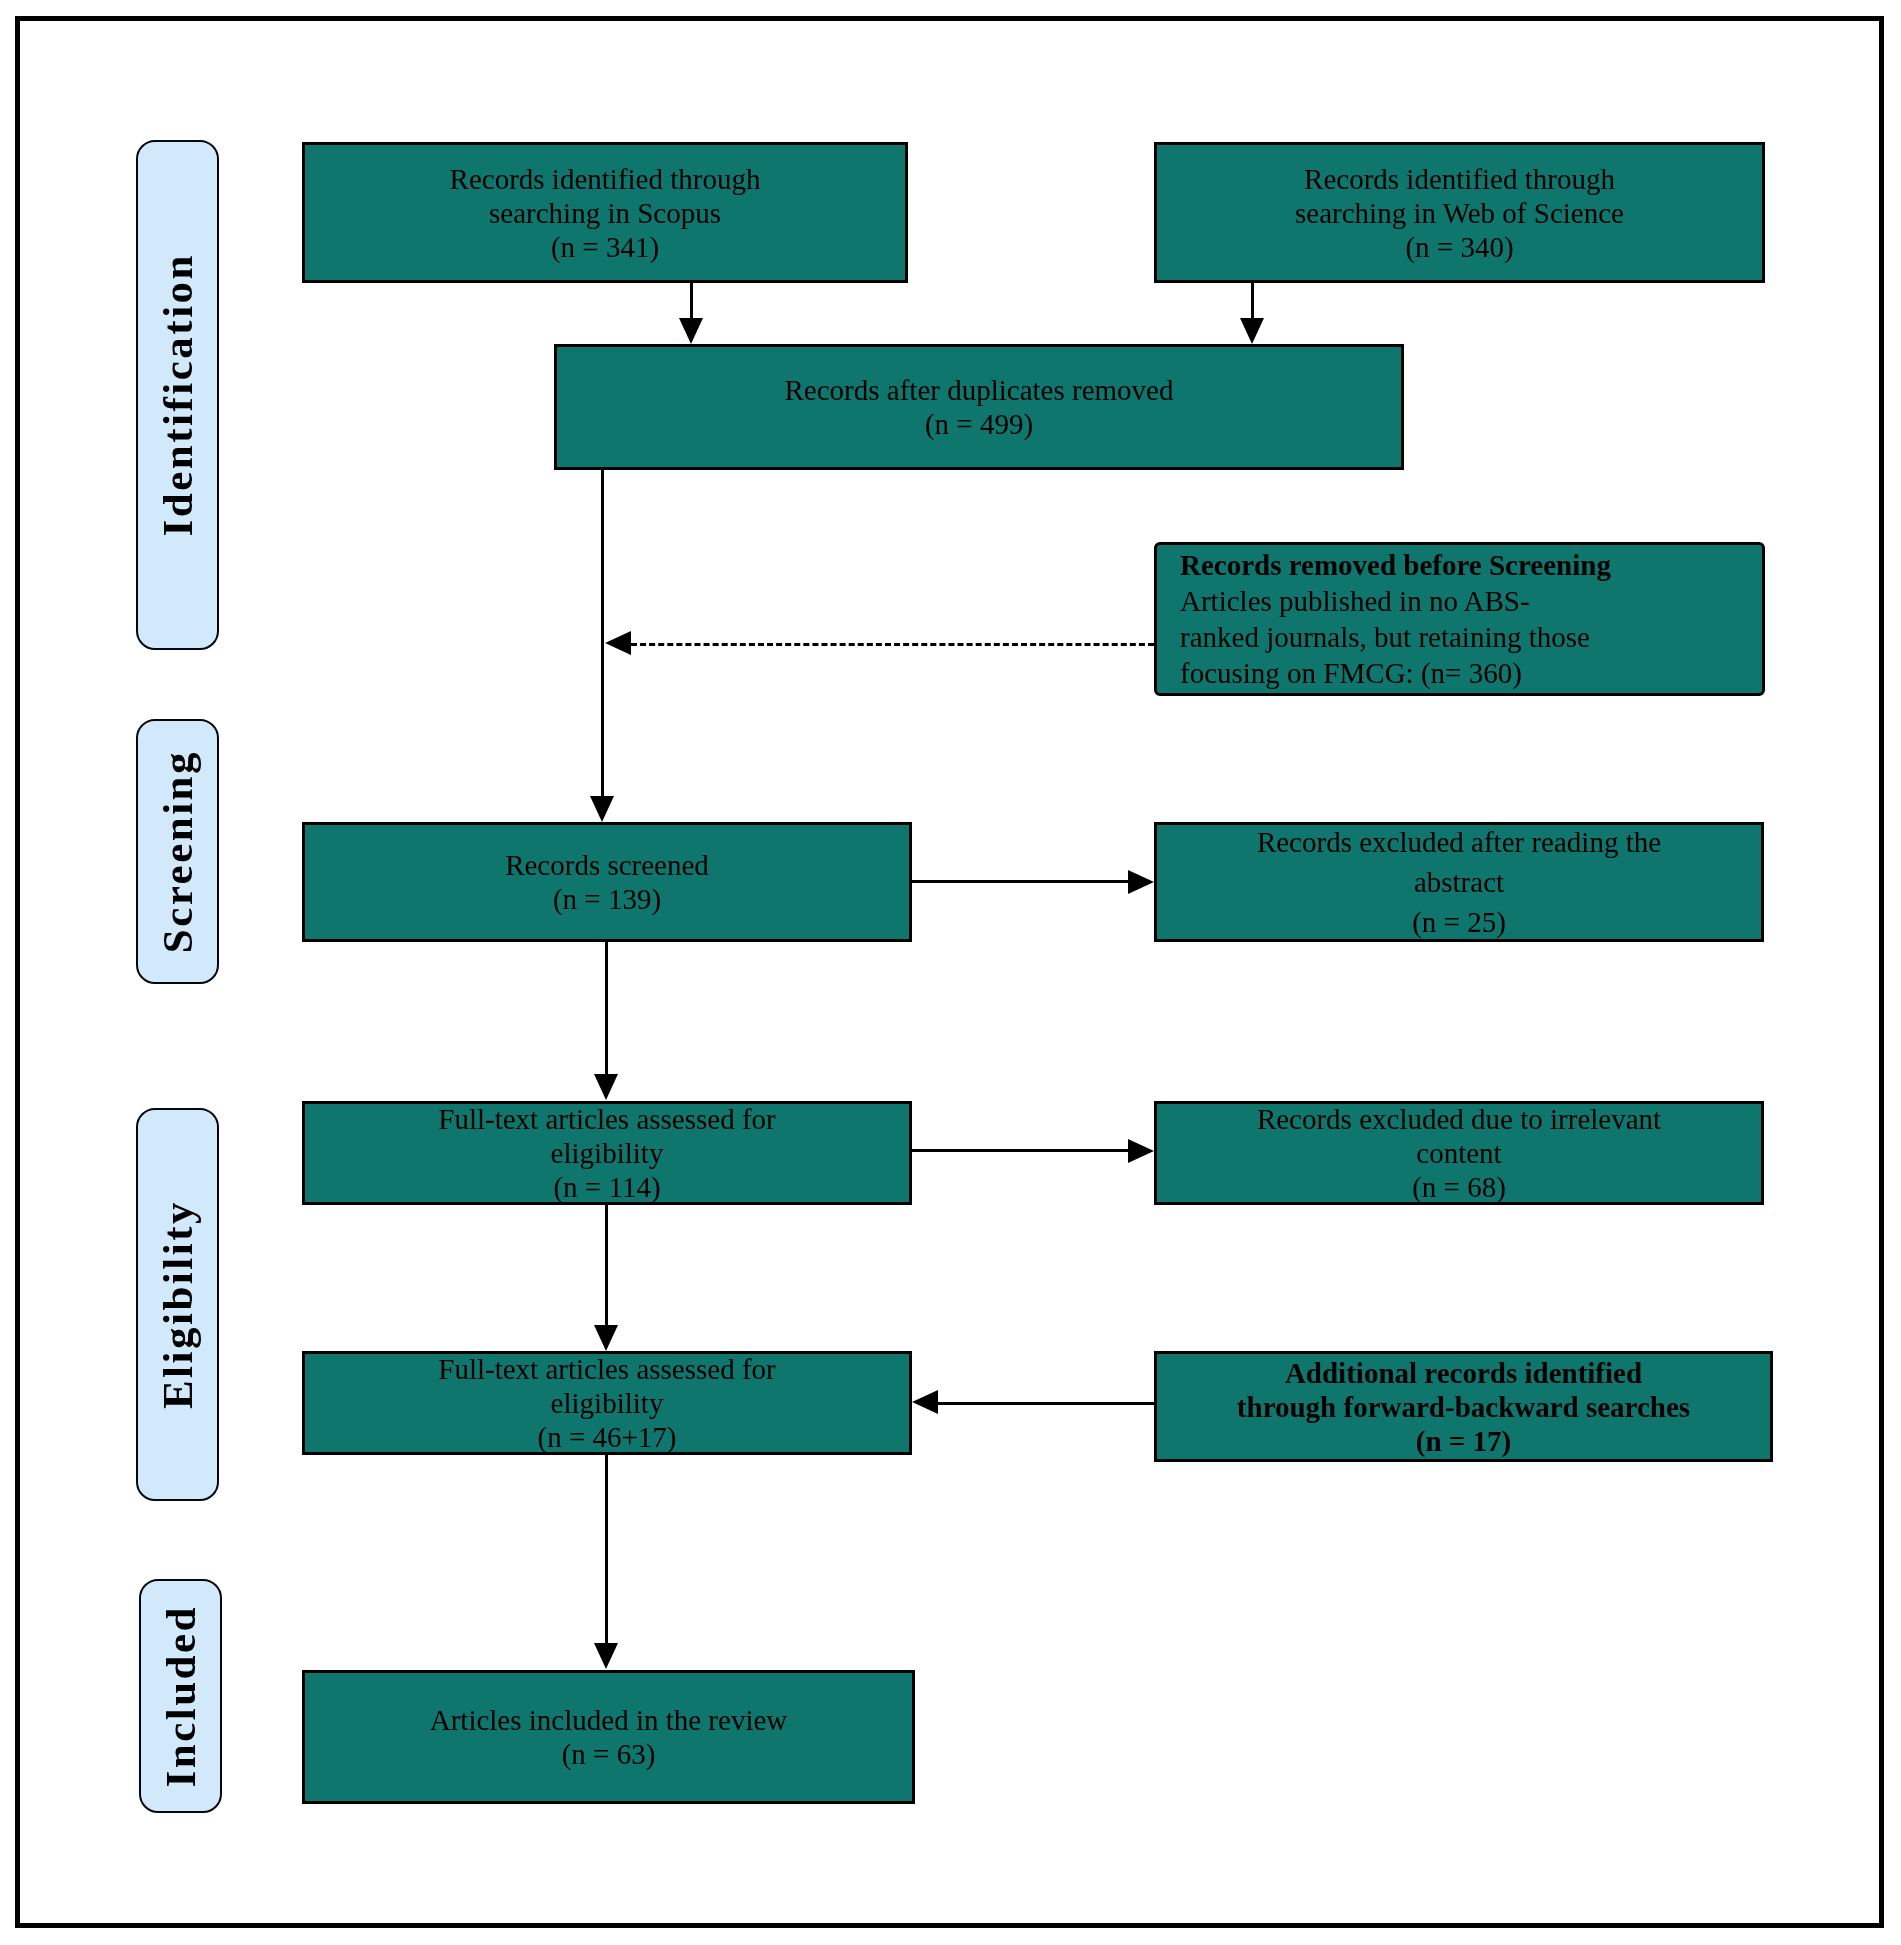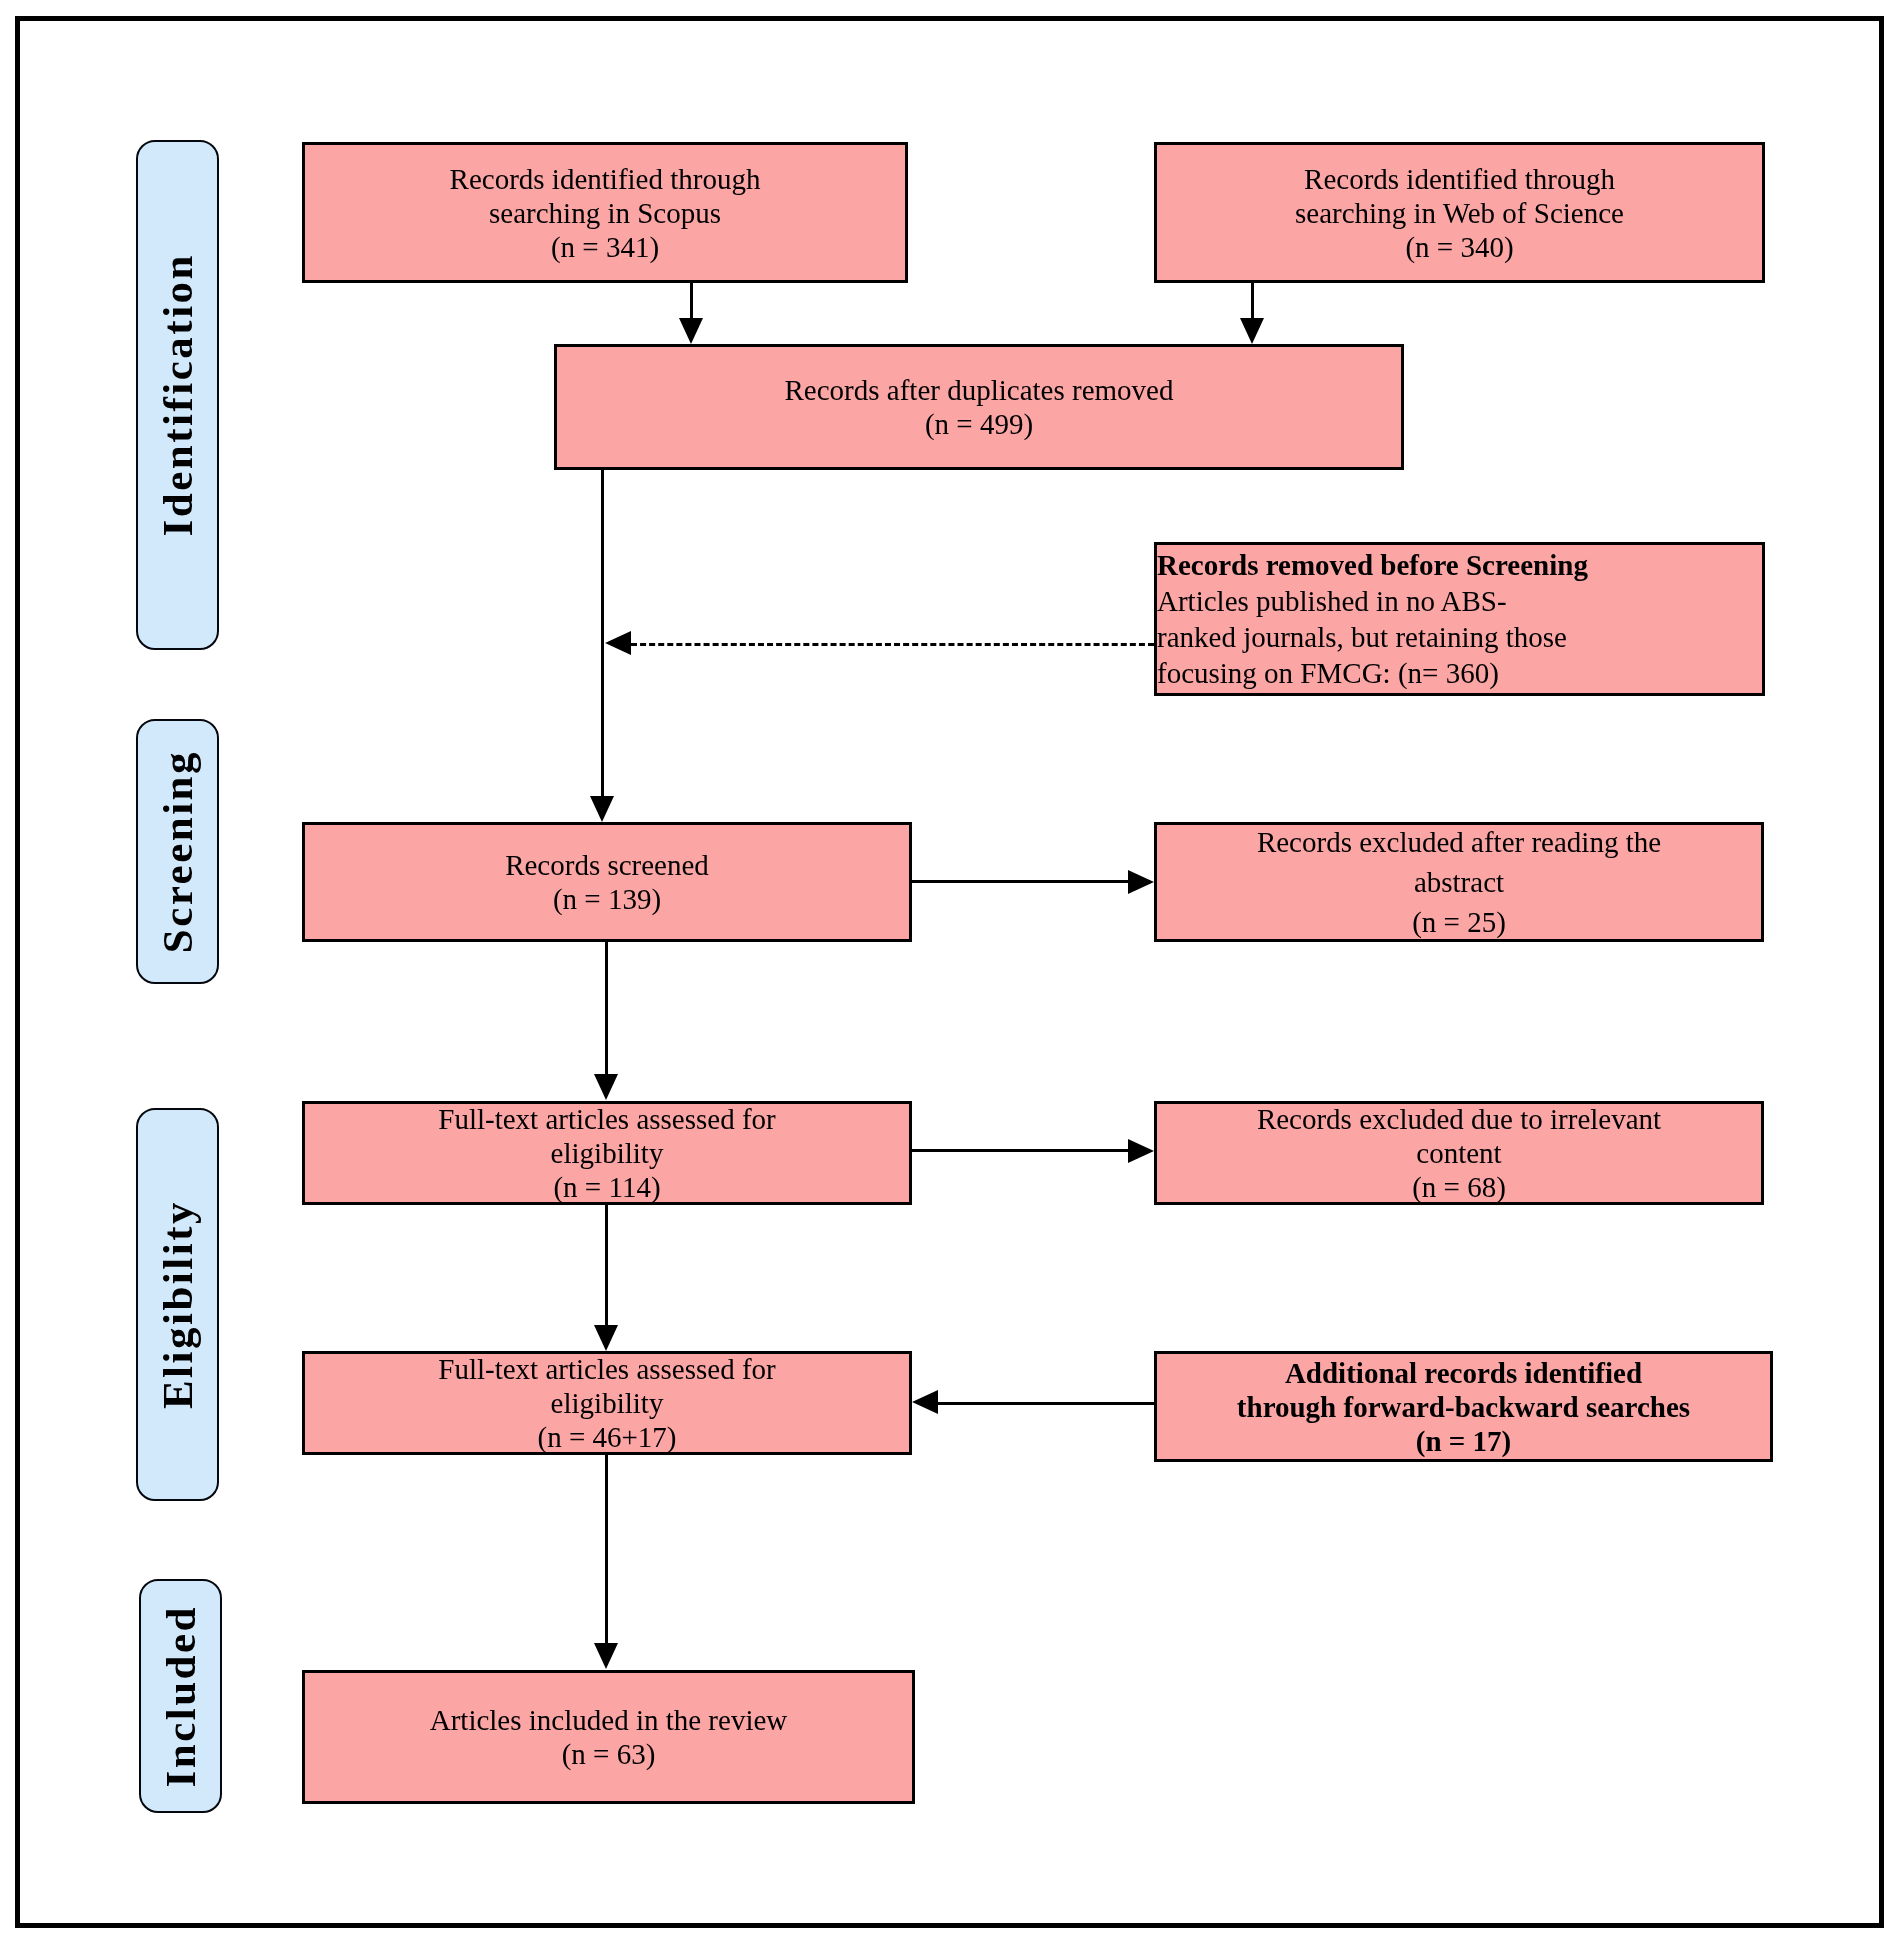--- a/index.html
+++ b/index.html
@@ -27,33 +27,34 @@
   .stage span {
     writing-mode:vertical-rl;
     transform:rotate(180deg);
     font-weight:bold;
     font-size:43px;
     letter-spacing:2.5px;
     white-space:nowrap;
   }
   .box {
     position:absolute;
-    background:#fca5a5;
+    background:#0f766e;
     border:3.2px solid #000000;
     display:flex; flex-direction:column;
     align-items:center; justify-content:center;
     text-align:center;
     font-size:29px;
     line-height:34px;
   }
   .box.left-align {
     align-items:flex-start;
     text-align:center;
-    padding-right:15px;
+    padding-left:23px; padding-right:15px;
     line-height:36px;
+    border-radius:6px;
   }
   .bold-line { font-weight:bold; }
   .vline { position:absolute; width:3.2px; background:#000000; }
   .hline { position:absolute; height:3.2px; background:#000000; }
   .dashline { position:absolute; height:0; border-top:3.2px dashed #000000; }
   .ah-down  { position:absolute; width:0; height:0;
     border-left:12.6px solid transparent; border-right:12.6px solid transparent;
     border-top:26.5px solid #000000; }
   .ah-right { position:absolute; width:0; height:0;
     border-top:12.6px solid transparent; border-bottom:12.6px solid transparent;

